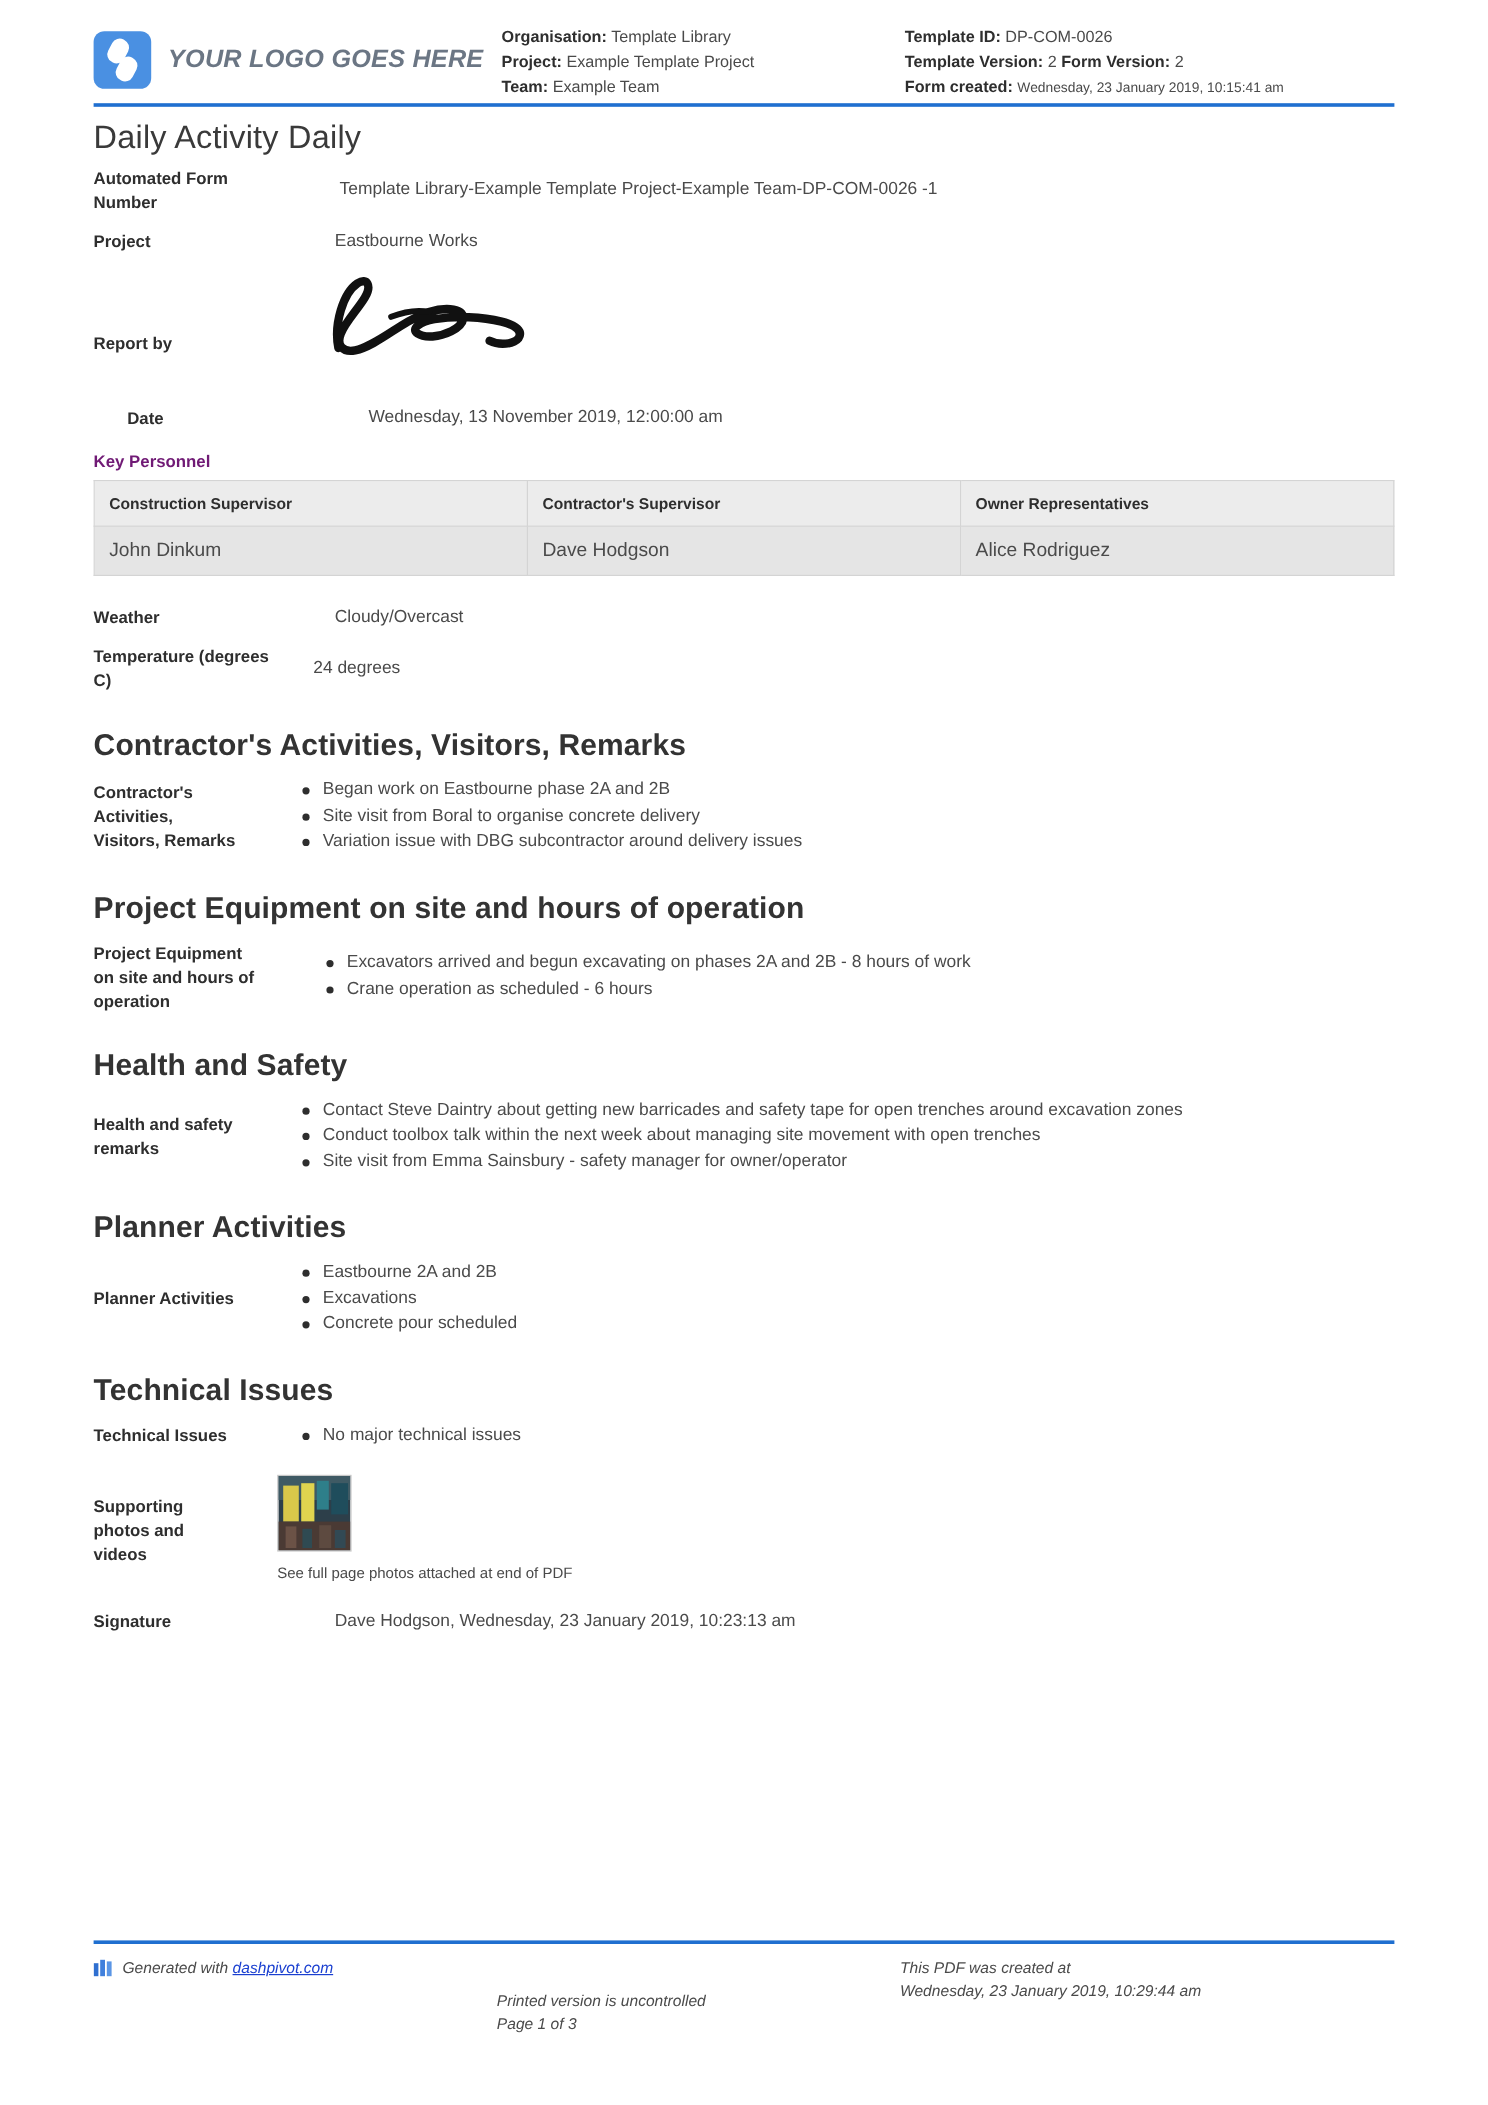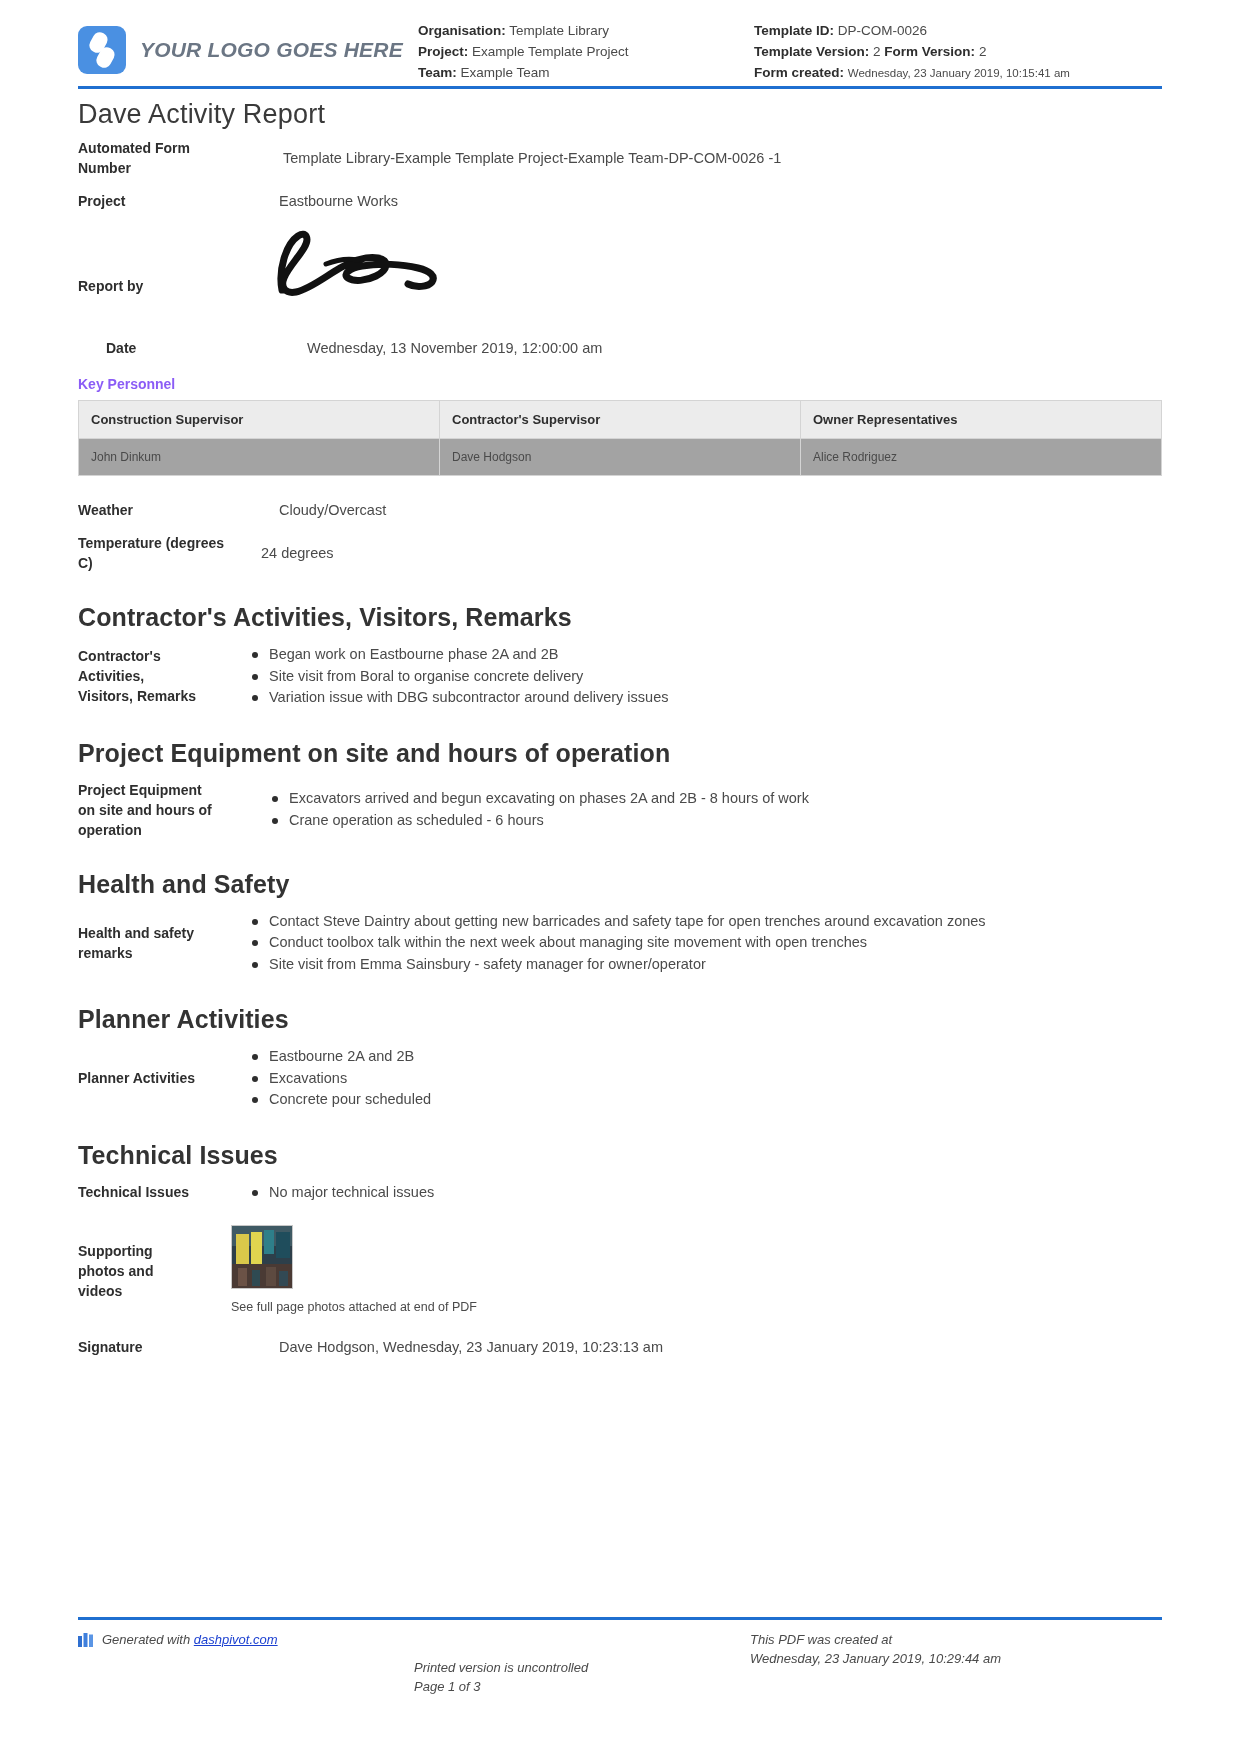--- a/index.html
+++ b/index.html
@@ -170,43 +170,43 @@
     flex: 1 1 auto;
     font-size: 14.5px;
     color: #4a4a4a;
     padding-top: 6px;
   }
 
   
   .sub-label {
     font-size: 14px;
     font-weight: bold;
-    color: #8b5cf6;
+    color: #701a75;
     margin: 18px 0 8px 0;
   }
   table.kp {
     width: 100%;
     border-collapse: collapse;
     table-layout: fixed;
   }
   table.kp th {
     background: #ececec;
     border: 1px solid #d4d4d4;
     text-align: left;
     font-size: 13px;
     font-weight: bold;
     color: #2e2e2e;
     padding: 11px 12px;
   }
   table.kp td {
     border: 1px solid #d4d4d4;
-    font-size: 12px;
+    font-size: 16px;
     color: #4a4a4a;
     padding: 11px 12px;
-    background: #a3a3a3;
+    background: #e5e5e5;
   }
 
   
   .photo-thumb {
     width: 60px;
     height: 62px;
     display: block;
     border: 1px solid #c8c8c8;
   }
   .photo-caption {
@@ -285,21 +285,21 @@
       </div>
       <div>
         <b>Form created:</b>
         <span class="meta-small">Wednesday, 23 January 2019, 10:15:41 am</span>
       </div>
     </div>
   </div>
 
   <div class="rule-blue"></div>
 
-  <h1 class="doc-title">Dave Activity Report</h1>
+  <h1 class="doc-title">Daily Activity Daily</h1>
 
   <div class="field-row">
     <div class="field-label">Automated Form Number</div>
     <div class="field-value indent">Template Library-Example Template Project-Example Team-DP-COM-0026   -1</div>
   </div>
 
   <div class="field-row">
     <div class="field-label">Project</div>
     <div class="field-value">Eastbourne Works</div>
   </div>

